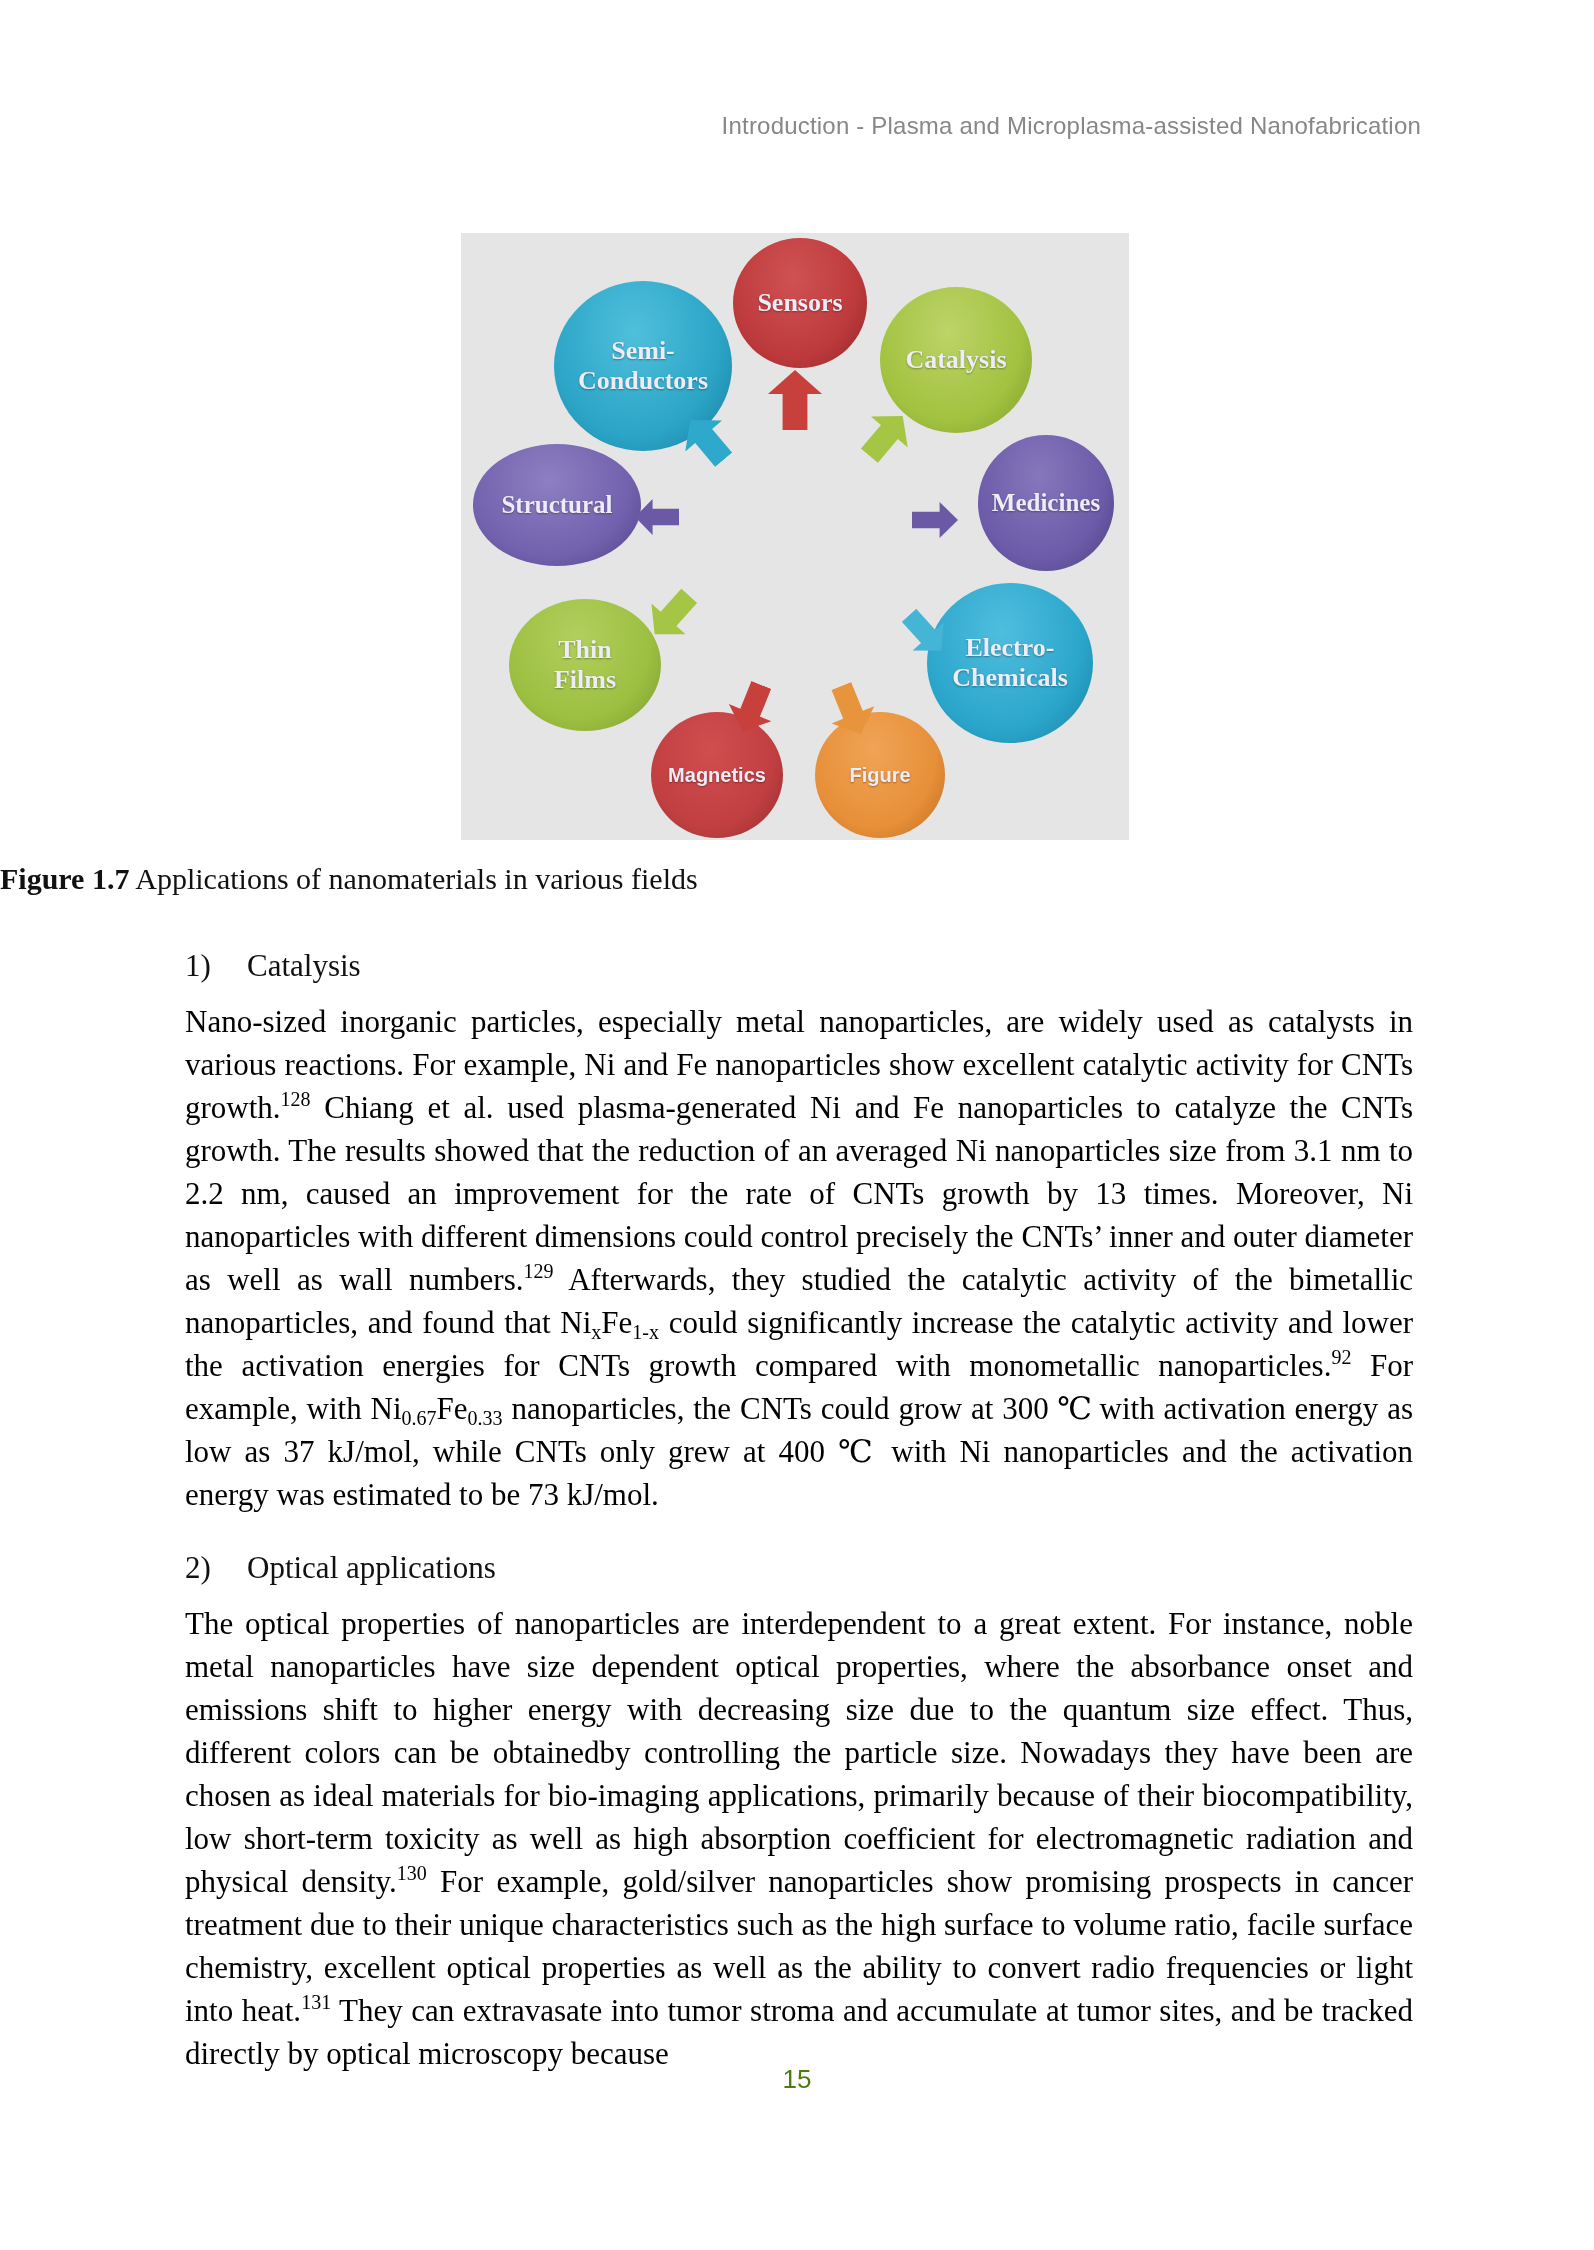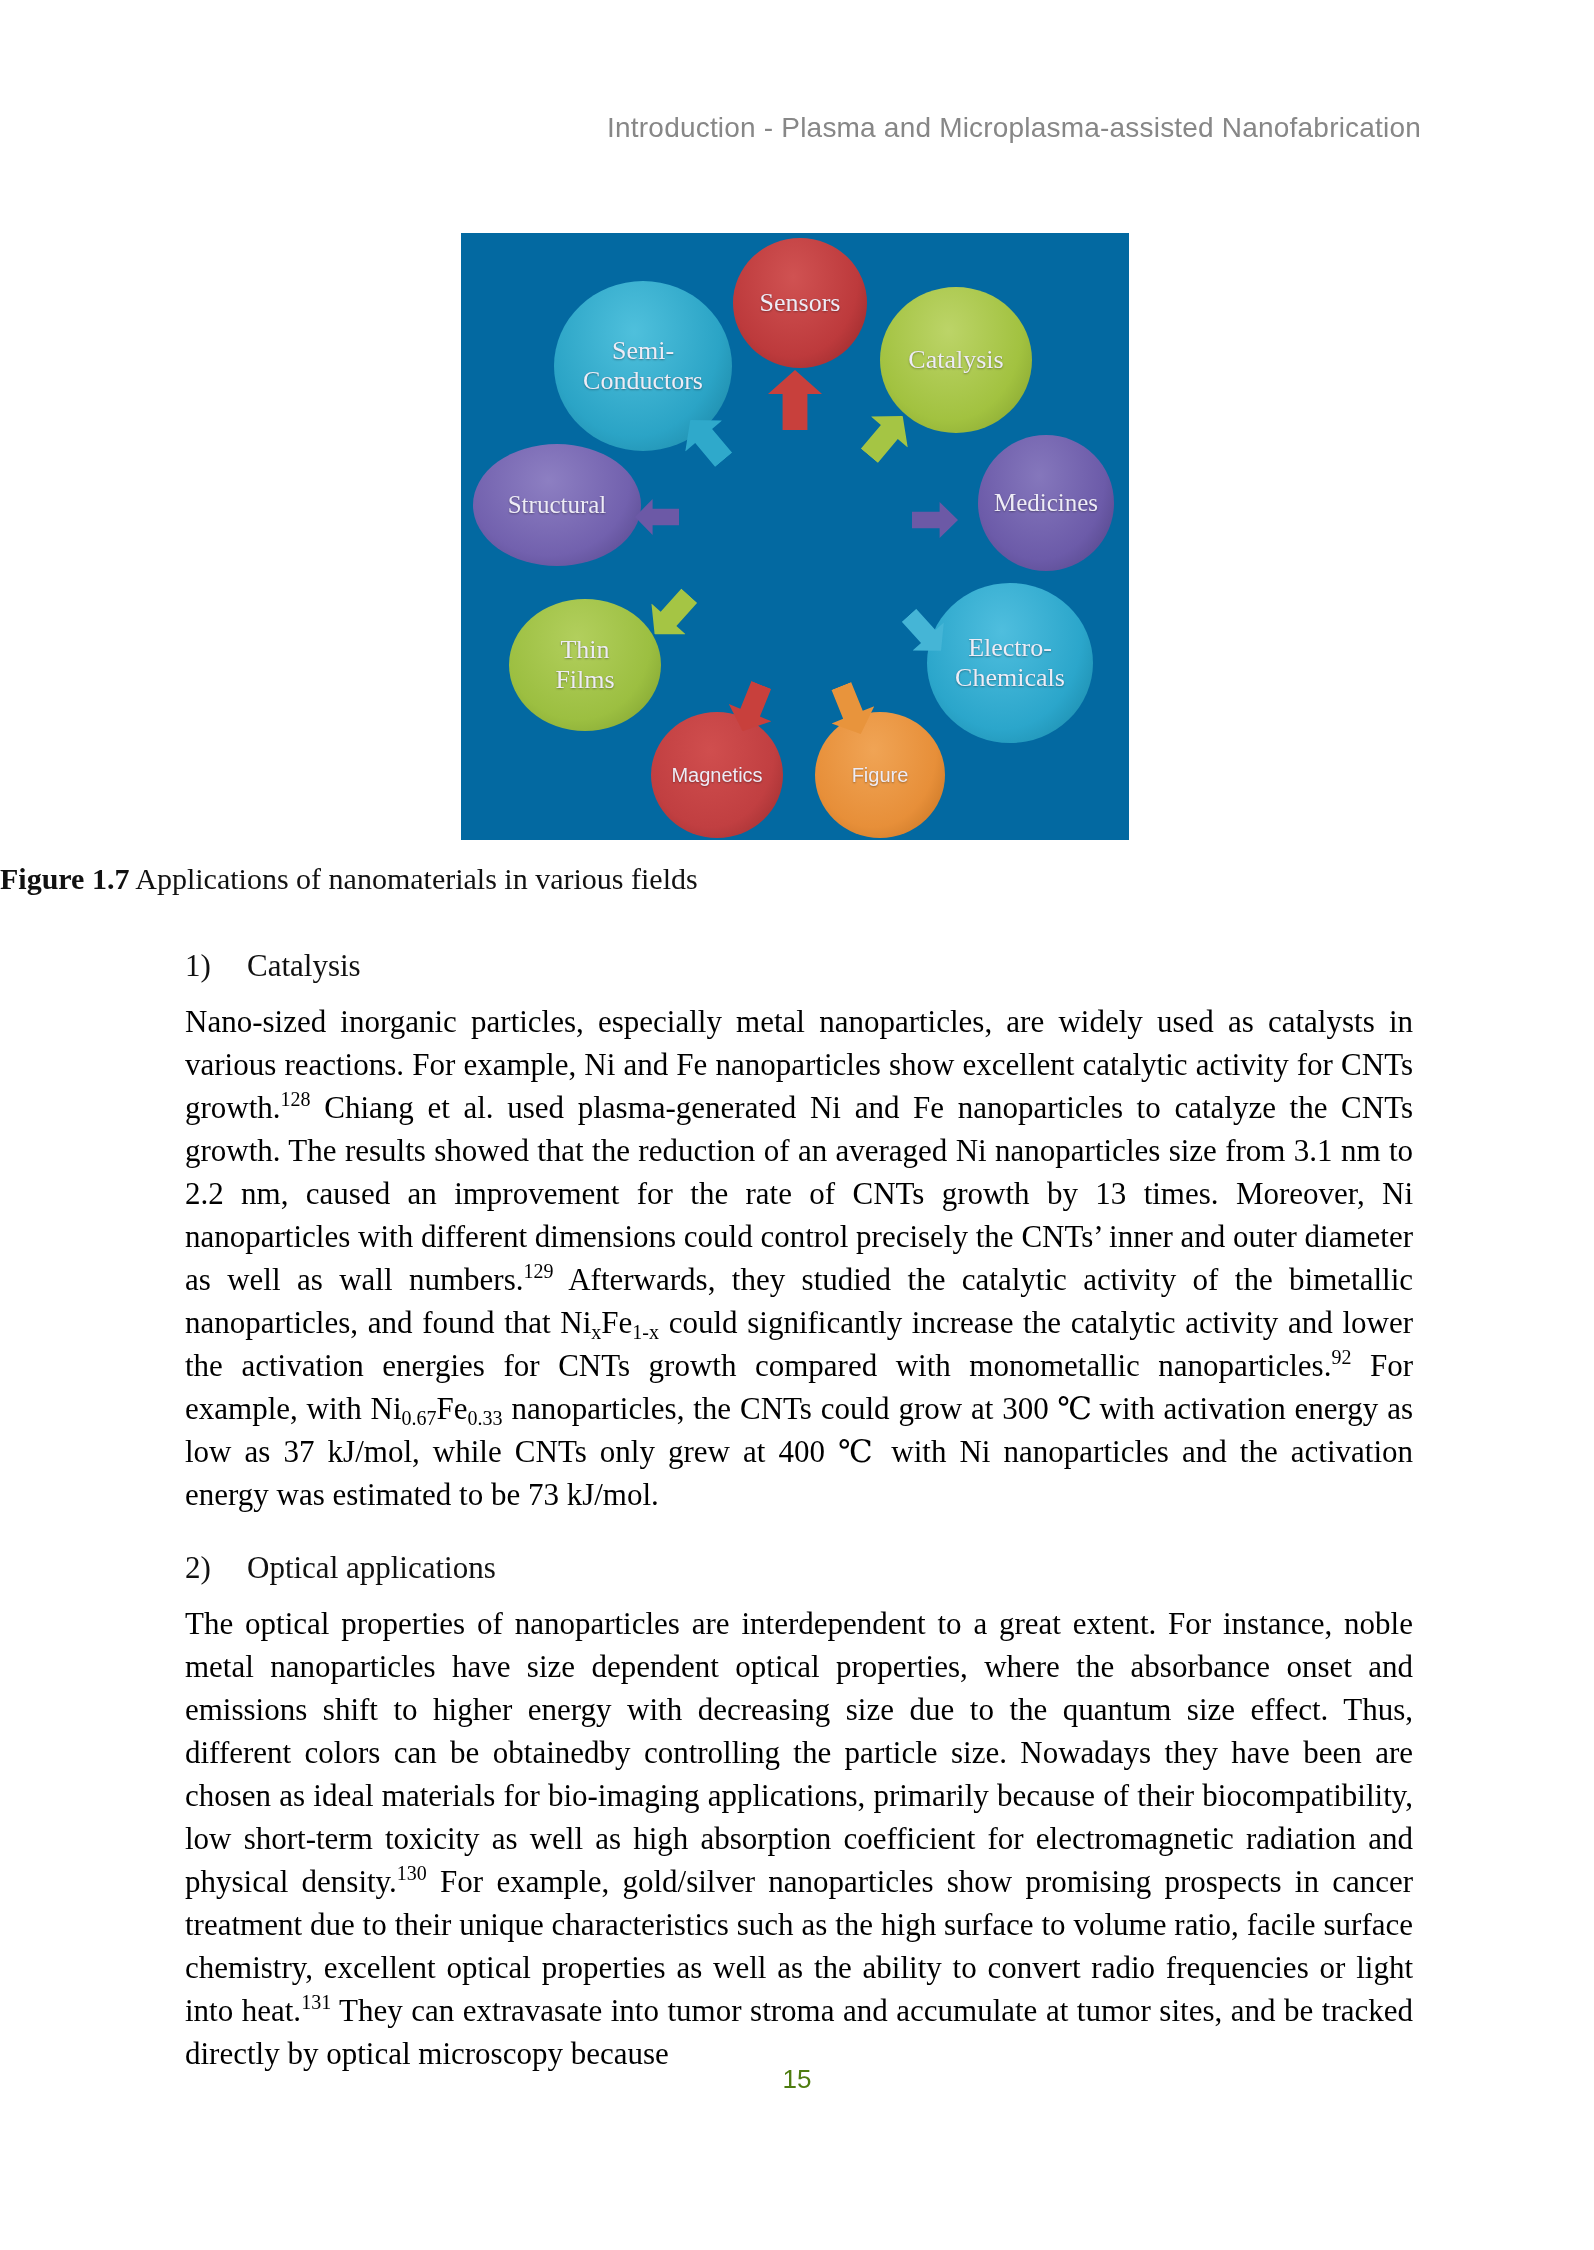--- a/index.html
+++ b/index.html
@@ -7,21 +7,21 @@
     width:1594px;height:2250px;
     background:#ffffff;
     position:relative;
     font-family:"Liberation Serif","DejaVu Serif",serif;
     color:#1a1a1a;
   }
   .running-header{
     position:absolute;top:112px;left:185px;width:1236px;
     text-align:right;
     font-family:"Liberation Sans","DejaVu Sans",sans-serif;
-    font-size:28px;color:#878787;letter-spacing:.2px;
+    font-size:24px;color:#878787;letter-spacing:.2px;
   }
   .figure-box{
     position:absolute;left:461px;top:233px;width:668px;height:607px;
     overflow:hidden;
   }
   .circle{
     position:absolute;border-radius:50%;
     display:flex;align-items:center;justify-content:center;
     text-align:center;color:#eeecf6;line-height:1.15;
     font-family:"Liberation Serif","DejaVu Serif",serif;
@@ -59,21 +59,21 @@
     position:absolute;top:2064px;left:0;width:1594px;text-align:center;
     font-family:"Liberation Sans","DejaVu Sans",sans-serif;
     font-size:26px;color:#4d7c0f;
   }
 </style>
 </head>
 <body>
 
 <div class="running-header">Introduction - Plasma and Microplasma-assisted Nanofabrication</div>
 
-<div class="figure-box" id="figure-box" style="background: #0369a1;">
+<div class="figure-box" id="figure-box" style="background: #e5e5e5; font-weight: bold;">
     <div class="circle" style="left: 272px; top: 5px; width: 134px; height: 130px; font-size: 26px; background: radial-gradient(at 45% 30%, rgb(208, 82, 82) 0%, rgb(189, 58, 60) 62%, rgb(140, 37, 39) 100%);">
       <span>Sensors</span>
     </div>
     <div class="circle" style="left: 93px; top: 48px; width: 178px; height: 170px; font-size: 26px; background: radial-gradient(at 45% 30%, rgb(79, 192, 220) 0%, rgb(43, 164, 198) 62%, rgb(23, 125, 155) 100%);">
       <span>Semi-<br>Conductors</span>
     </div>
     <div class="circle" style="left: 419px; top: 54px; width: 152px; height: 146px; font-size: 26px; background: radial-gradient(at 45% 30%, rgb(188, 212, 104) 0%, rgb(162, 194, 64) 62%, rgb(125, 155, 43) 100%);">
       <span>Catalysis</span>
     </div>
     <div class="circle" style="left: 517px; top: 202px; width: 136px; height: 136px; font-size: 25px; background: radial-gradient(at 45% 30%, rgb(133, 119, 188) 0%, rgb(108, 91, 169) 62%, rgb(75, 62, 126) 100%);">

